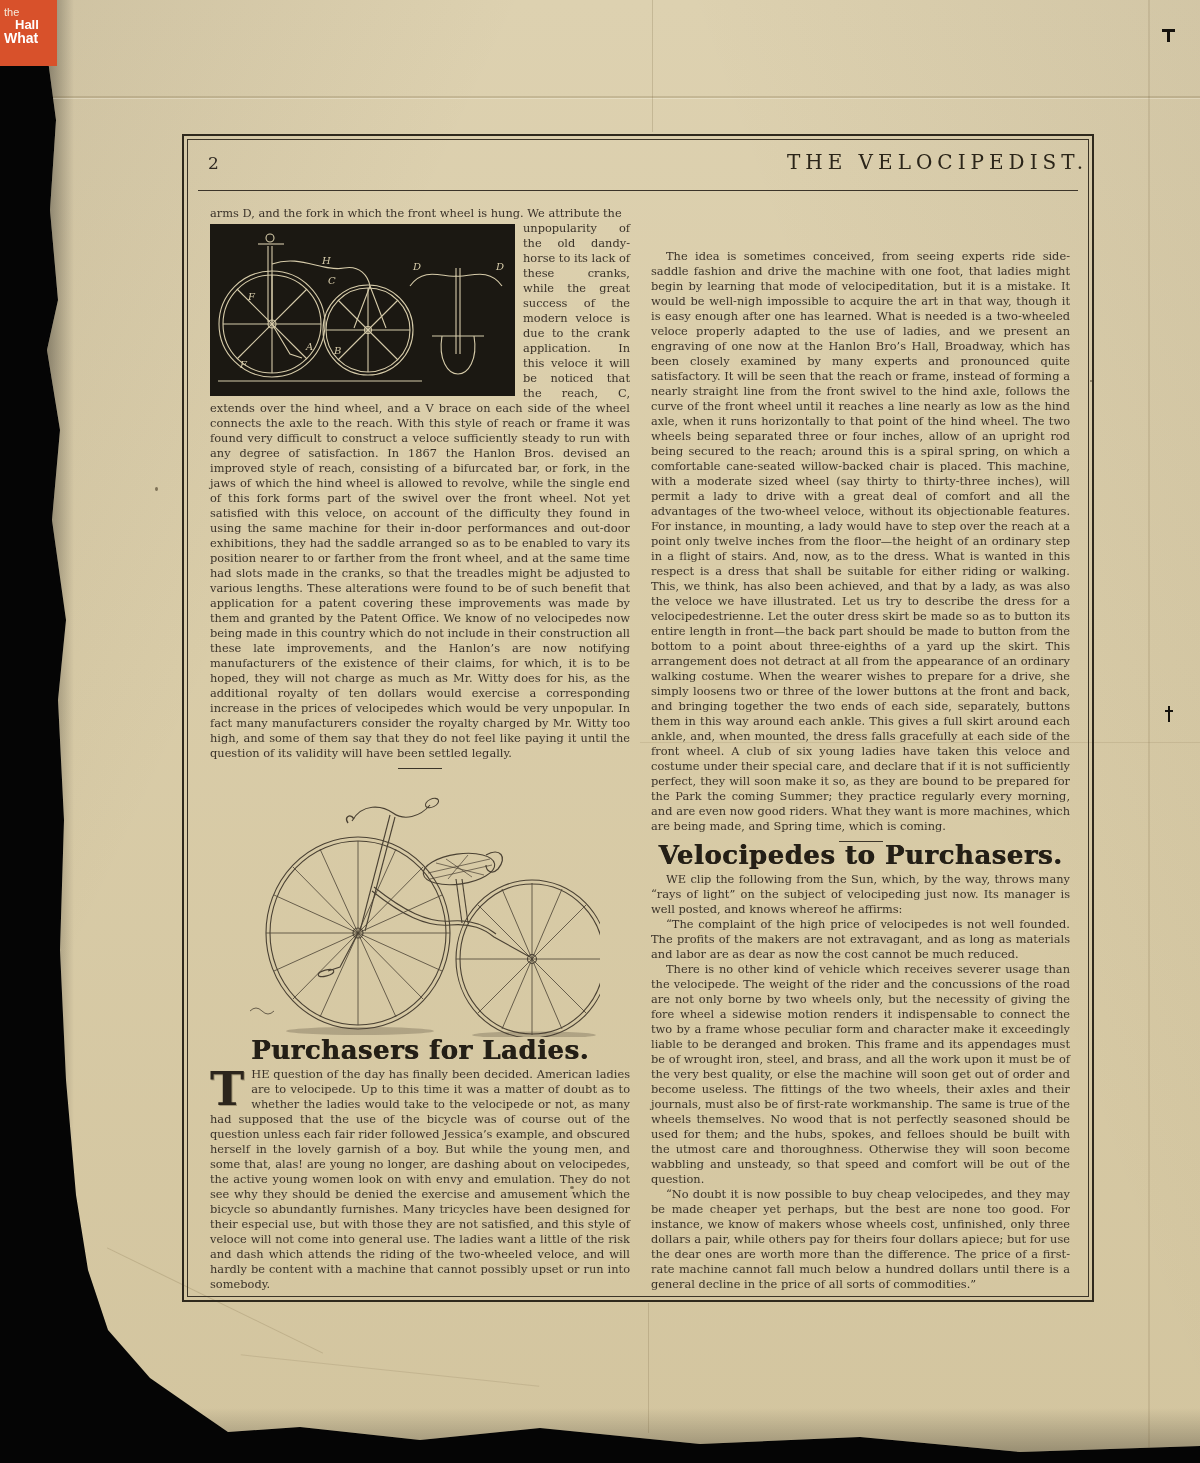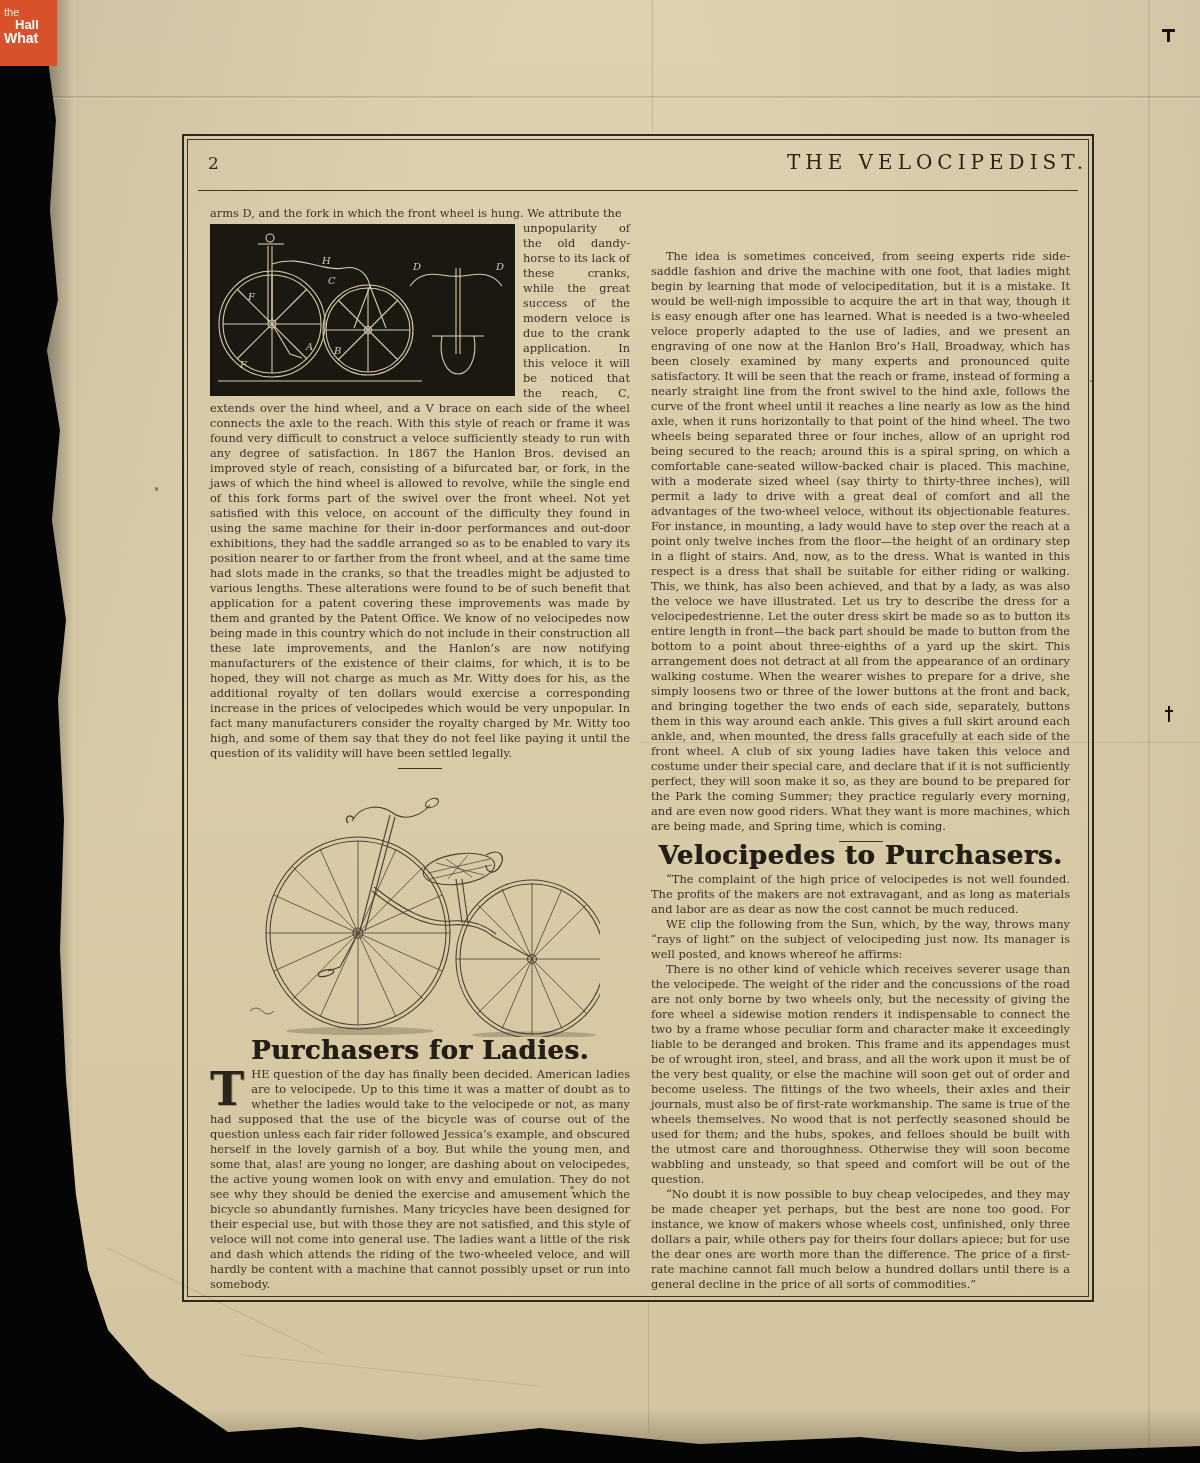--- a/index.html
+++ b/index.html
@@ -226,22 +226,22 @@
 
             <div class="stack">
                 <p class="para">The idea is sometimes conceived, from seeing experts ride side-saddle fashion and drive the machine with one foot, that ladies might begin by learning that mode of velocipeditation, but it is a mistake. It would be well-nigh impossible to acquire the art in that way, though it is easy enough after one has learned. What is needed is a two-wheeled veloce properly adapted to the use of ladies, and we present an engraving of one now at the Hanlon Bro’s Hall, Broadway, which has been closely examined by many experts and pronounced quite satisfactory. It will be seen that the reach or frame, instead of forming a nearly straight line from the front swivel to the hind axle, follows the curve of the front wheel until it reaches a line nearly as low as the hind axle, when it runs horizontally to that point of the hind wheel. The two wheels being separated three or four inches, allow of an upright rod being secured to the reach; around this is a spiral spring, on which a comfortable cane-seated willow-backed chair is placed. This machine, with a moderate sized wheel (say thirty to thirty-three inches), will permit a lady to drive with a great deal of comfort and all the advantages of the two-wheel veloce, without its objectionable features. For instance, in mounting, a lady would have to step over the reach at a point only twelve inches from the floor—the height of an ordinary step in a flight of stairs. And, now, as to the dress. What is wanted in this respect is a dress that shall be suitable for either riding or walking. This, we think, has also been achieved, and that by a lady, as was also the veloce we have illustrated. Let us try to describe the dress for a velocipedestrienne. Let the outer dress skirt be made so as to button its entire length in front—the back part should be made to button from the bottom to a point about three-eighths of a yard up the skirt. This arrangement does not detract at all from the appearance of an ordinary walking costume. When the wearer wishes to prepare for a drive, she simply loosens two or three of the lower buttons at the front and back, and bringing together the two ends of each side, separately, buttons them in this way around each ankle. This gives a full skirt around each ankle, and, when mounted, the dress falls gracefully at each side of the front wheel. A club of six young ladies have taken this veloce and costume under their special care, and declare that if it is not sufficiently perfect, they will soon make it so, as they are bound to be prepared for the Park the coming Summer; they practice regularly every morning, and are even now good riders. What they want is more machines, which are being made, and Spring time, which is coming.</p>
               </div>
 
             <hr class="short">
 
             <h2 class="blackletter">Velocipedes to Purchasers.</h2>
 
             <div class="stack">
+                <p class="para">WE clip the following from the Sun, which, by the way, throws many “rays of light” on the subject of velocipeding just now. Its manager is well posted, and knows whereof he affirms:</p>
                 <p class="para">“The complaint of the high price of velocipedes is not well founded. The profits of the makers are not extravagant, and as long as materials and labor are as dear as now the cost cannot be much reduced.</p>
-                <p class="para">WE clip the following from the Sun, which, by the way, throws many “rays of light” on the subject of velocipeding just now. Its manager is well posted, and knows whereof he affirms:</p>
                 <p class="para">There is no other kind of vehicle which receives severer usage than the velocipede. The weight of the rider and the concussions of the road are not only borne by two wheels only, but the necessity of giving the fore wheel a sidewise motion renders it indispensable to connect the two by a frame whose peculiar form and character make it exceedingly liable to be deranged and broken. This frame and its appendages must be of wrought iron, steel, and brass, and all the work upon it must be of the very best quality, or else the machine will soon get out of order and become useless. The fittings of the two wheels, their axles and their journals, must also be of first-rate workmanship. The same is true of the wheels themselves. No wood that is not perfectly seasoned should be used for them; and the hubs, spokes, and felloes should be built with the utmost care and thoroughness. Otherwise they will soon become wabbling and unsteady, so that speed and comfort will be out of the question.</p>
                 <p class="para">“No doubt it is now possible to buy cheap velocipedes, and they may be made cheaper yet perhaps, but the best are none too good. For instance, we know of makers whose wheels cost, unfinished, only three dollars a pair, while others pay for theirs four dollars apiece; but for use the dear ones are worth more than the difference. The price of a first-rate machine cannot fall much below a hundred dollars until there is a general decline in the price of all sorts of commodities.”</p>
               </div>
           </div>
 
         </div>
       </div>
     </div>
   </div>
 

